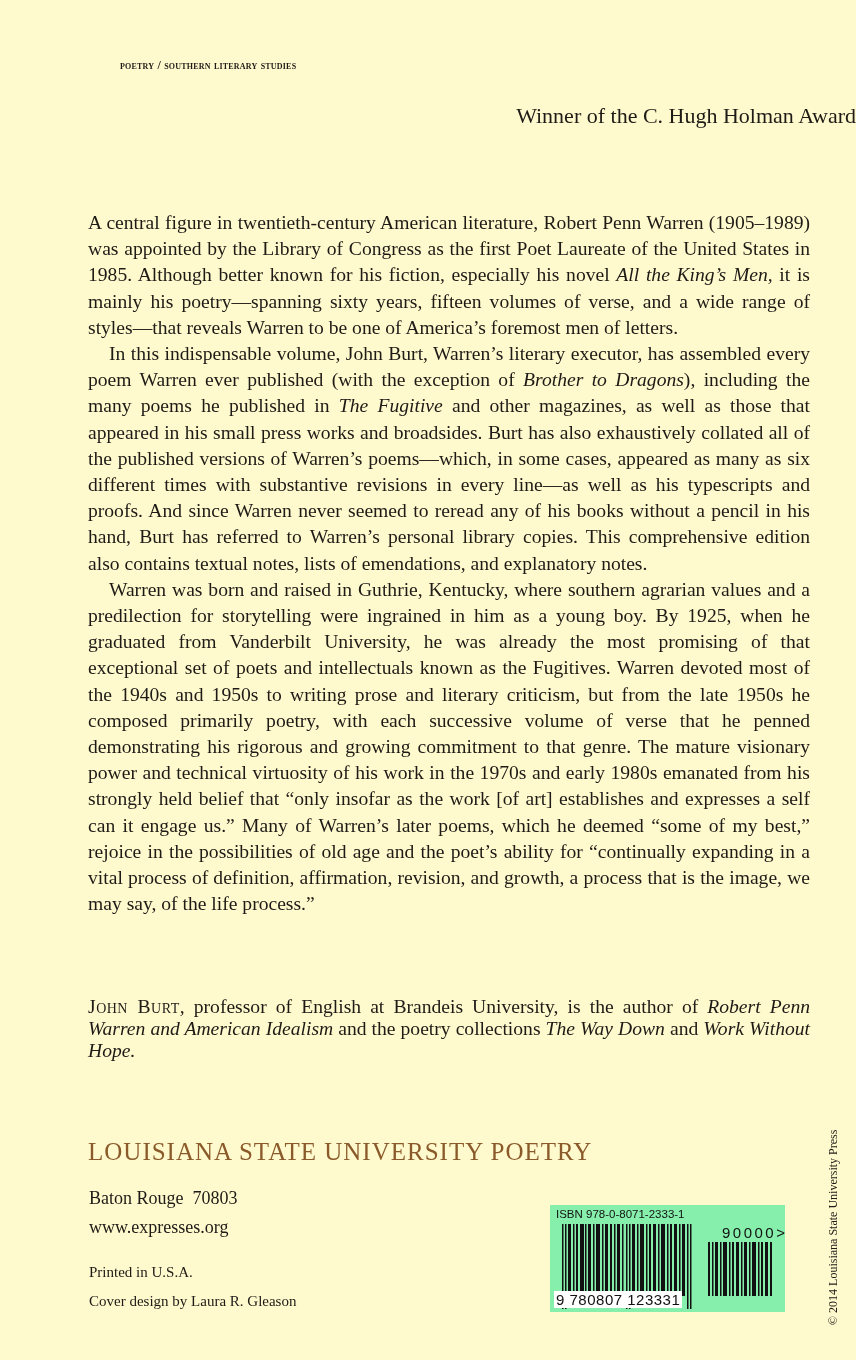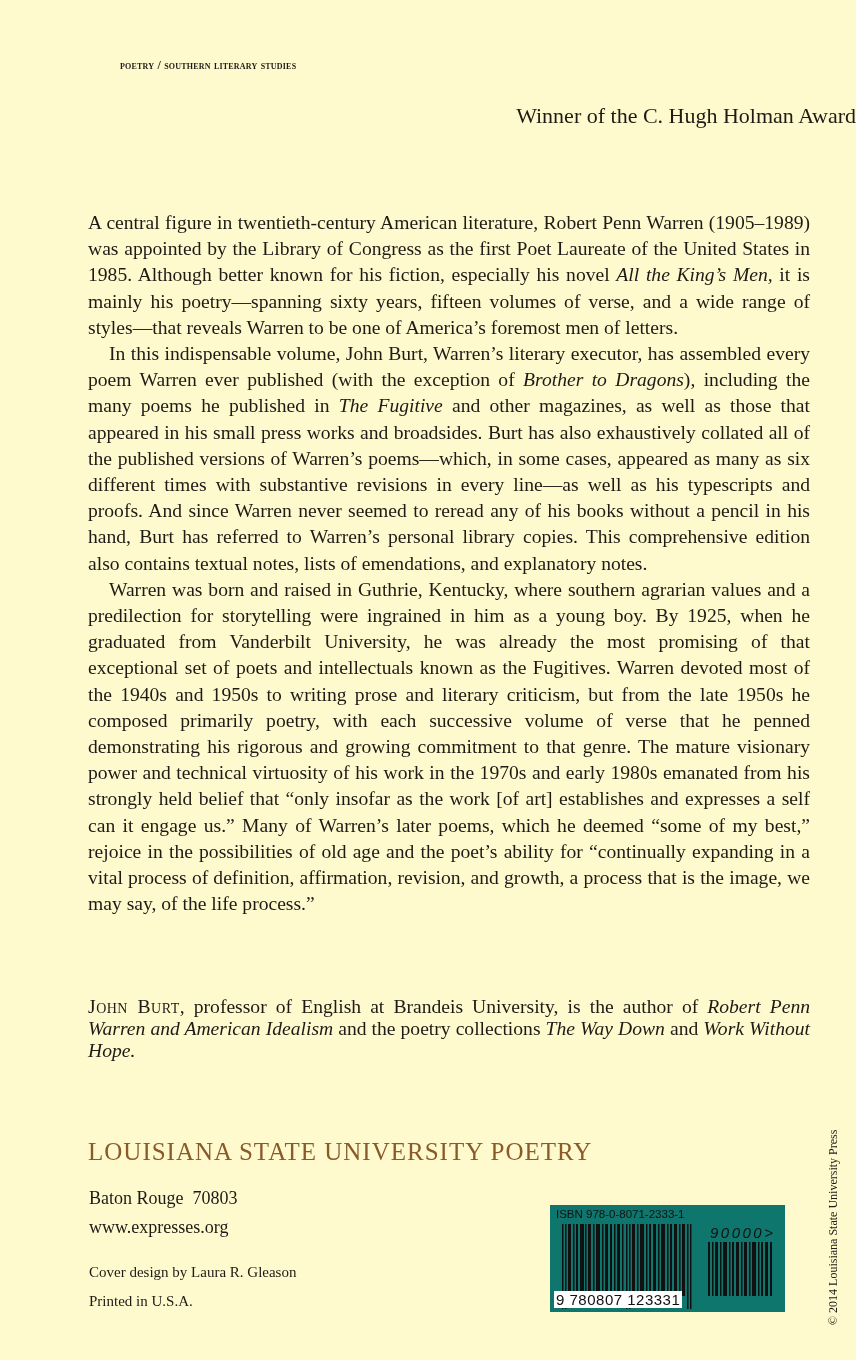--- a/index.html
+++ b/index.html
@@ -43,43 +43,43 @@
   .address {
     position: absolute; left: 89px; top: 1184px;
     font-size: 18px; line-height: 29px;
   }
   .credits {
     position: absolute; left: 89px; top: 1258px;
     font-size: 15px; line-height: 29px;
   }
   .barcode-box {
     position: absolute; left: 550px; top: 1205px;
-    width: 235px; height: 107px; background: #0f766e;
+    width: 235px; height: 107px; background: #86efac;
   }
   .isbn-label {
     position: absolute; left: 6px; top: 3px;
     font-family: "Liberation Sans", "DejaVu Sans", sans-serif;
     font-size: 11.5px; color: #111;
   }
   .ean {
     position: absolute; left: 12px; top: 19px; width: 132px; height: 85px;
   }
   .ean-digits {
     position: absolute; left: 4px; top: 86px;
     font-family: "Liberation Sans", "DejaVu Sans", sans-serif;
     font-size: 15px; color: #111; letter-spacing: 0.5px;
     background: #fff; padding: 0 2px; text-align: right;
   }
   .addon {
     position: absolute; left: 158px; top: 37px; width: 66px; height: 54px;
   }
   .addon-digits {
-    position: absolute; left: 160px; top: 19px;
+    position: absolute; left: 172px; top: 19px;
     font-family: "Liberation Sans", "DejaVu Sans", sans-serif;
-    font-size: 15px; color: #111; letter-spacing: 2.5px; font-style: italic;
+    font-size: 15px; color: #111; letter-spacing: 2.5px;
   }
   .copyright {
     position: absolute; left: 826px; top: 1325px;
     transform-origin: 0 0; transform: rotate(-90deg);
     font-size: 12px; white-space: nowrap; color: #1e1a16;
   }
 </style>
 </head>
 <body>
 
@@ -96,22 +96,22 @@
 <div class="bio"><span class="name">John Burt</span><span>, professor of English at Brandeis University, is the author of </span><i>Robert Penn Warren and American Idealism</i><span> and the poetry collections </span><i>The Way Down</i><span> and </span><i>Work Without Hope.</i></div>
 
 <div class="publisher">LOUISIANA STATE UNIVERSITY POETRY</div>
 
 <div class="address">
   <div style="white-space:pre">Baton Rouge  70803</div>
   <div>www.expresses.org</div>
 </div>
 
 <div class="credits">
+  <div>Printed in U.S.A.</div>
   <div>Cover design by Laura R. Gleason</div>
-  <div>Printed in U.S.A.</div>
 </div>
 
 <div class="barcode-box">
   <div class="isbn-label">ISBN 978-0-8071-2333-1</div>
   <svg class="ean" viewBox="0 0 132 85" preserveAspectRatio="none">
     <g fill="#111">
       <rect x="0" y="0" width="1.5" height="85"></rect>
         <rect x="3" y="0" width="1.5" height="85"></rect>
       <rect x="6" y="0" width="3" height="72"></rect>
         <rect x="11" y="0" width="1.5" height="72"></rect>

